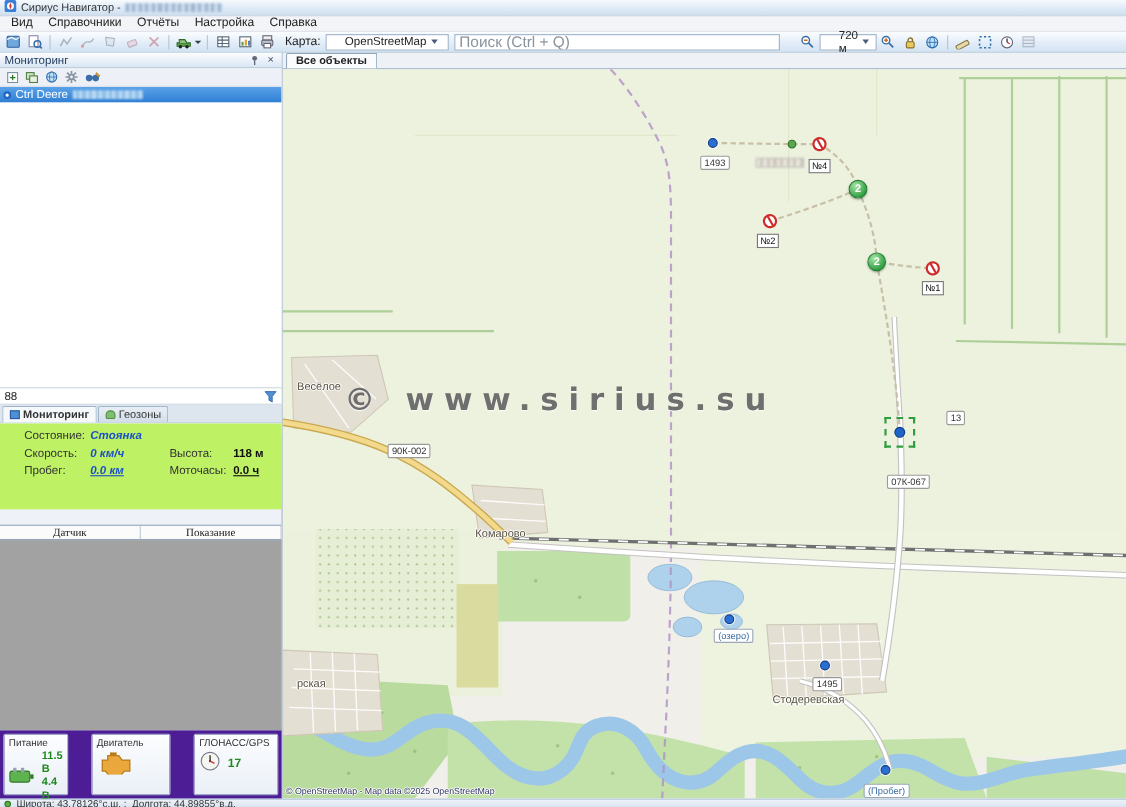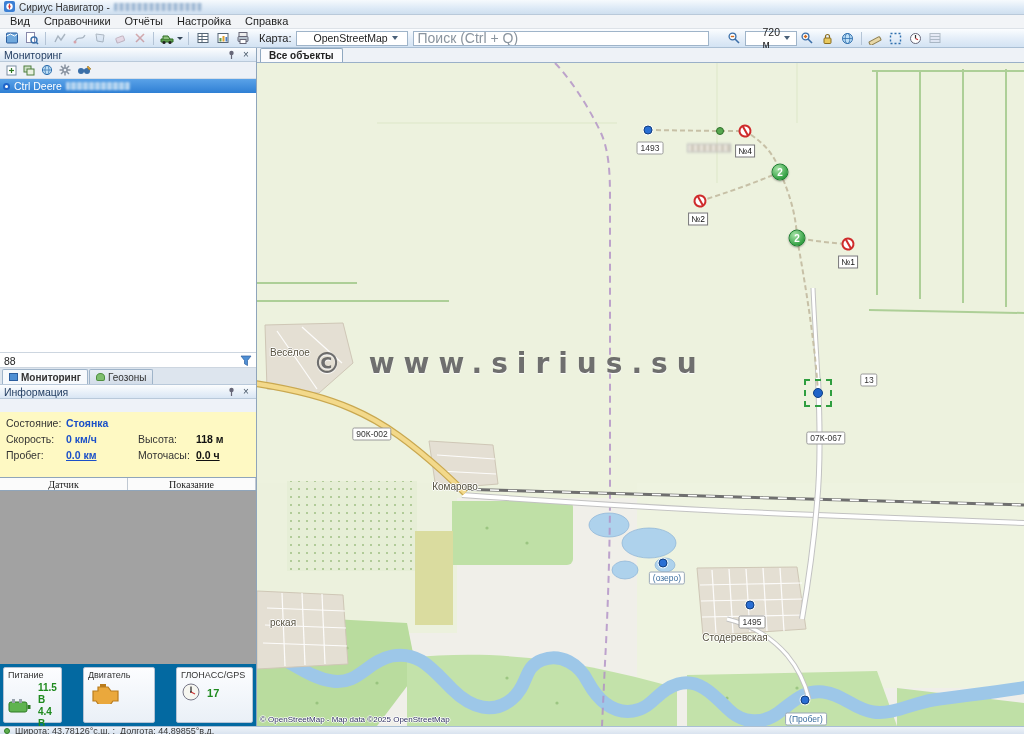--- a/index.html
+++ b/index.html
@@ -59,34 +59,34 @@
     display:flex; align-items:flex-end; padding-left:2px; gap:1px; border-bottom:1px solid #b9c9da; }
   .ptab { height:15px; display:flex; align-items:center; gap:3px; padding:0 6px; font-size:10px;
     border:1px solid #9fb4c9; border-bottom:none; border-radius:2px 2px 0 0;
     background:linear-gradient(#e8eef5,#d3dde9); color:#333; }
   .ptab.active { background:#f6f9fc; font-weight:bold; }
   .ptabico { width:9px; height:8px; display:inline-block; }
   .ic-mon { background:#4f8fd4; border:1px solid #2b5d9e; }
   .ic-geo { background:#7fbf6f; border:1px solid #4f8f3f; border-radius:50% 50% 2px 2px; }
 
   .infohdr { position:absolute; top:337px; left:0; right:0; }
-  .infobody { position:absolute; top:364px; left:0; right:0; height:78px; background:#fef9c3; padding-top:3px; }
+  .infobody { position:absolute; top:337px; left:0; right:0; height:78px; background:#bef264; padding-top:3px;padding-left:16px; }
   .irow { display:grid; grid-template-columns:60px 72px 58px 1fr; padding:2px 0 2px 6px; font-size:10.5px; align-items:center; }
   .il { color:#333; }
   .iv { font-weight:bold; }
-  .vb { color:#1b50c8; }
+  .vb { color:#1b50c8;font-style:italic; }
   .vk { color:#111; }
   .ul { text-decoration:underline; cursor:pointer; }
 
   .sensorhdr { position:absolute; top:429px; left:0; right:0; height:14px; display:flex;
     background:#fbfbfb; border-top:1px solid #8fa5bb; border-bottom:1px solid #8fa5bb; font-size:10px; }
   .sensorhdr .c { flex:1; display:flex; align-items:center; justify-content:center; border-right:1px solid #c0c8d2;font-family:Liberation Serif, serif; }
   .grayarea { position:absolute; top:443px; left:0; right:0; height:173px; background:#a2a2a2; }
 
-  .gauges { position:absolute; top:616px; left:0; right:0; bottom:0; background:#0369a1;
+  .gauges { position:absolute; top:616px; left:0; right:0; bottom:0; background:#4c1d95;
     display:flex; gap:21px; padding:3px; }
   .gauge { background:linear-gradient(#fcfdff,#eaf0f7); border:1px solid #b5c3d4; border-radius:2px;
     padding:2px 4px; position:relative; }
   .glabel { font-size:9px; color:#333; }
   .gbody { display:flex; align-items:center; gap:6px; margin-top:2px; }
   .gval { font-size:10px; font-weight:bold; color:#1e8a1e; line-height:12px; }
   .g-power { width:62px; } .g-engine { width:88px; } .g-gnss { width:94px; }
 
   .statusbar { position:absolute; left:0; bottom:0; right:0; height:8px;
     background:linear-gradient(#eef3f9,#d9e3ef); border-top:1px solid #aabfd4;
@@ -558,21 +558,21 @@
     <div class="overlays">
       <div class="redacted-map" style="left:452px;top:85px"></div>
     <div class="place-label" style="left: 33px; top: 289px;">Весёлое</div>
         <div class="place-label" style="left: 198px; top: 400px; margin-top: 23px;">Комарово</div>
         <div class="place-label" style="left: 478px; top: 574px;">Стодеревская</div>
         <div class="place-label" style="left: 26px; top: 559px;">рская</div>
         <div class="water-chip" style="left: 410px; top: 515px;">(озеро)</div>
         <div class="water-chip" style="left: 549px; top: 656px;">(Пробег)</div>
         <div class="road-badge" style="left: 393px; top: 85px;">1493</div>
         <div class="road-badge" style="left: 579px; top: 317px; margin-left: 33px;">13</div>
-        <div class="road-badge" style="left: 115px; top: 347px; margin-top: 24px;">90К-002</div>
+        <div class="road-badge" style="left: 115px; top: 347px;">90К-002</div>
         <div class="road-badge" style="left: 569px; top: 375px;">07К-067</div>
         <div class="road-badge" style="left: 495px; top: 559px;">1495</div>
         <div class="wp-label" style="left: 488px; top: 88px;">№4</div>
         <div class="wp-label" style="left: 441px; top: 156px;">№2</div>
         <div class="wp-label" style="left: 591px; top: 199px;">№1</div>
         <div class="mk mk-dot-blue" style="left: 391px; top: 67px;"></div>
         <div class="mk mk-dot-green" style="left: 463px; top: 68px;"></div>
         <div class="mk mk-flag" style="left: 488px; top: 68px;"></div>
         <div class="mk mk-badge-green" style="left: 523px; top: 109px;">2</div>
         <div class="mk mk-flag" style="left: 443px; top: 138px;"></div>

